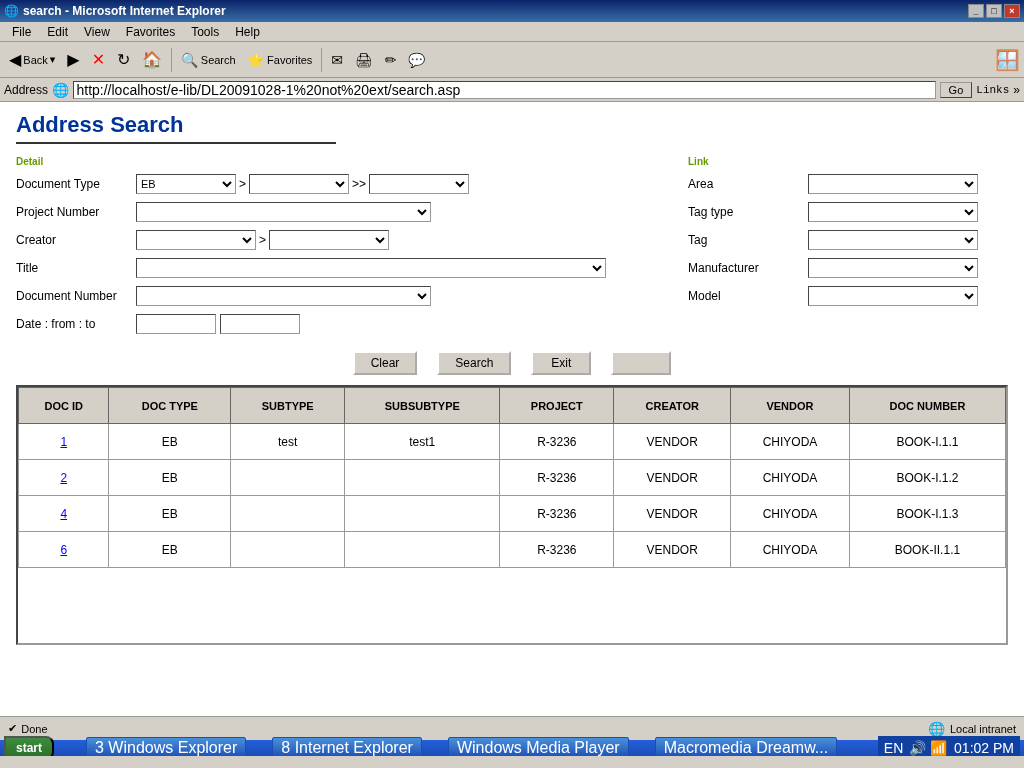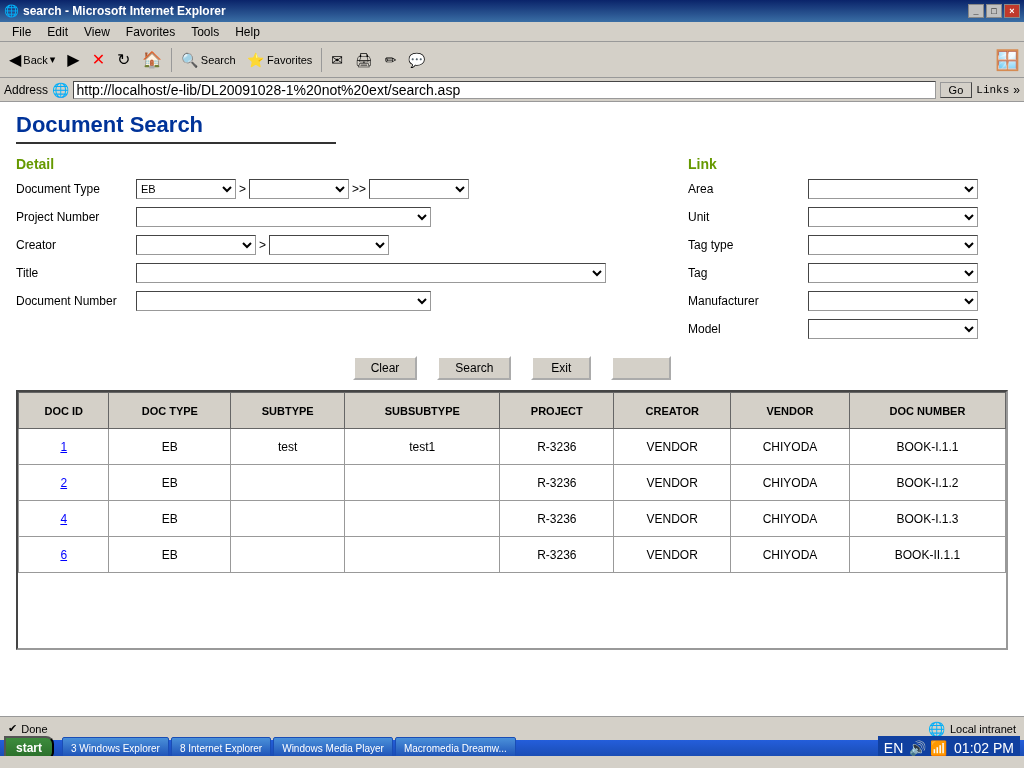--- a/index.html
+++ b/index.html
@@ -118,21 +118,21 @@
       display: flex;
       gap: 20px;
       margin-bottom: 10px;
     }
 
     .detail-section { flex: 1; }
     .link-section { width: 320px; }
 
     .section-label {
       color: #669900;
-      font-size: 14px;
+      font-size: 10px;
       font-weight: bold;
       margin-bottom: 6px;
     }
 
     .form-row {
       display: flex;
       align-items: center;
       margin-bottom: 6px;
       min-height: 22px;
     }
@@ -235,29 +235,30 @@
       border-radius: 0 8px 8px 0;
       cursor: pointer;
       height: 24px;
       display: flex;
       align-items: center;
     }
     .taskbar-items { display: flex; gap: 2px; flex: 1; margin: 0 8px; }
     .taskbar-item {
       background: linear-gradient(to bottom, #4a90d9, #1a4db5);
       color: white;
-      font-size: 10px;
+      font-size: 16px;
       padding: 2px 8px;
       border: 1px solid #1a4db5;
       cursor: pointer;
       height: 22px;
       display: flex;
       align-items: center;
       gap: 3px;
       border-radius: 2px;
+      margin-left: 24px;
     }
     .taskbar-right {
       display: flex;
       align-items: center;
       gap: 6px;
       background: #1040a0;
       padding: 2px 6px;
       height: 24px;
       font-size: 14px;
       color: white;
@@ -335,21 +336,21 @@
   <span class="address-label">Address</span>
   <span style="font-size:14px;">🌐</span>
   <input class="address-input" type="text" value="http://localhost/e-lib/DL20091028-1%20not%20ext/search.asp" style="">
   <button class="go-btn">Go</button>
   <span class="links-btn">Links</span>
   <span>»</span>
 </div>
 
 <div class="content-area">
 
-  <div class="page-title">Document Search</div>
+  <div class="page-title">Address Search</div>
   <hr class="title-divider">
 
   <div class="form-section">
 
     <div class="detail-section">
       <div class="section-label">Detail</div>
 
       <div class="form-row">
         <span class="form-label">Document Type</span>
         <div class="doc-type-row">
@@ -380,34 +381,35 @@
       <div class="form-row">
         <span class="form-label">Title</span>
         <select class="form-control" style="width:470px;"></select>
       </div>
 
       <div class="form-row">
         <span class="form-label">Document Number</span>
         <select class="form-control" style="width:295px;"></select>
       </div>
 
+      <div class="form-row">
+        <span class="form-label">Date : from : to</span>
+        <input class="form-control" type="text" style="width: 80px;">
+        <input class="form-control" type="text" style="width: 80px; margin-left: 4px;">
+      </div>
     </div>
 
     <div class="link-section">
       <div class="section-label">Link</div>
 
       <div class="form-row">
         <span class="form-label">Area</span>
         <select class="form-control" style="width:170px;"></select>
       </div>
 
-      <div class="form-row">
-        <span class="form-label">Unit</span>
-        <select class="form-control" style="width:170px;"></select>
-      </div>
 
       <div class="form-row">
         <span class="form-label">Tag type</span>
         <select class="form-control" style="width:170px;"></select>
       </div>
 
       <div class="form-row">
         <span class="form-label">Tag</span>
         <select class="form-control" style="width:170px;"></select>
       </div>

